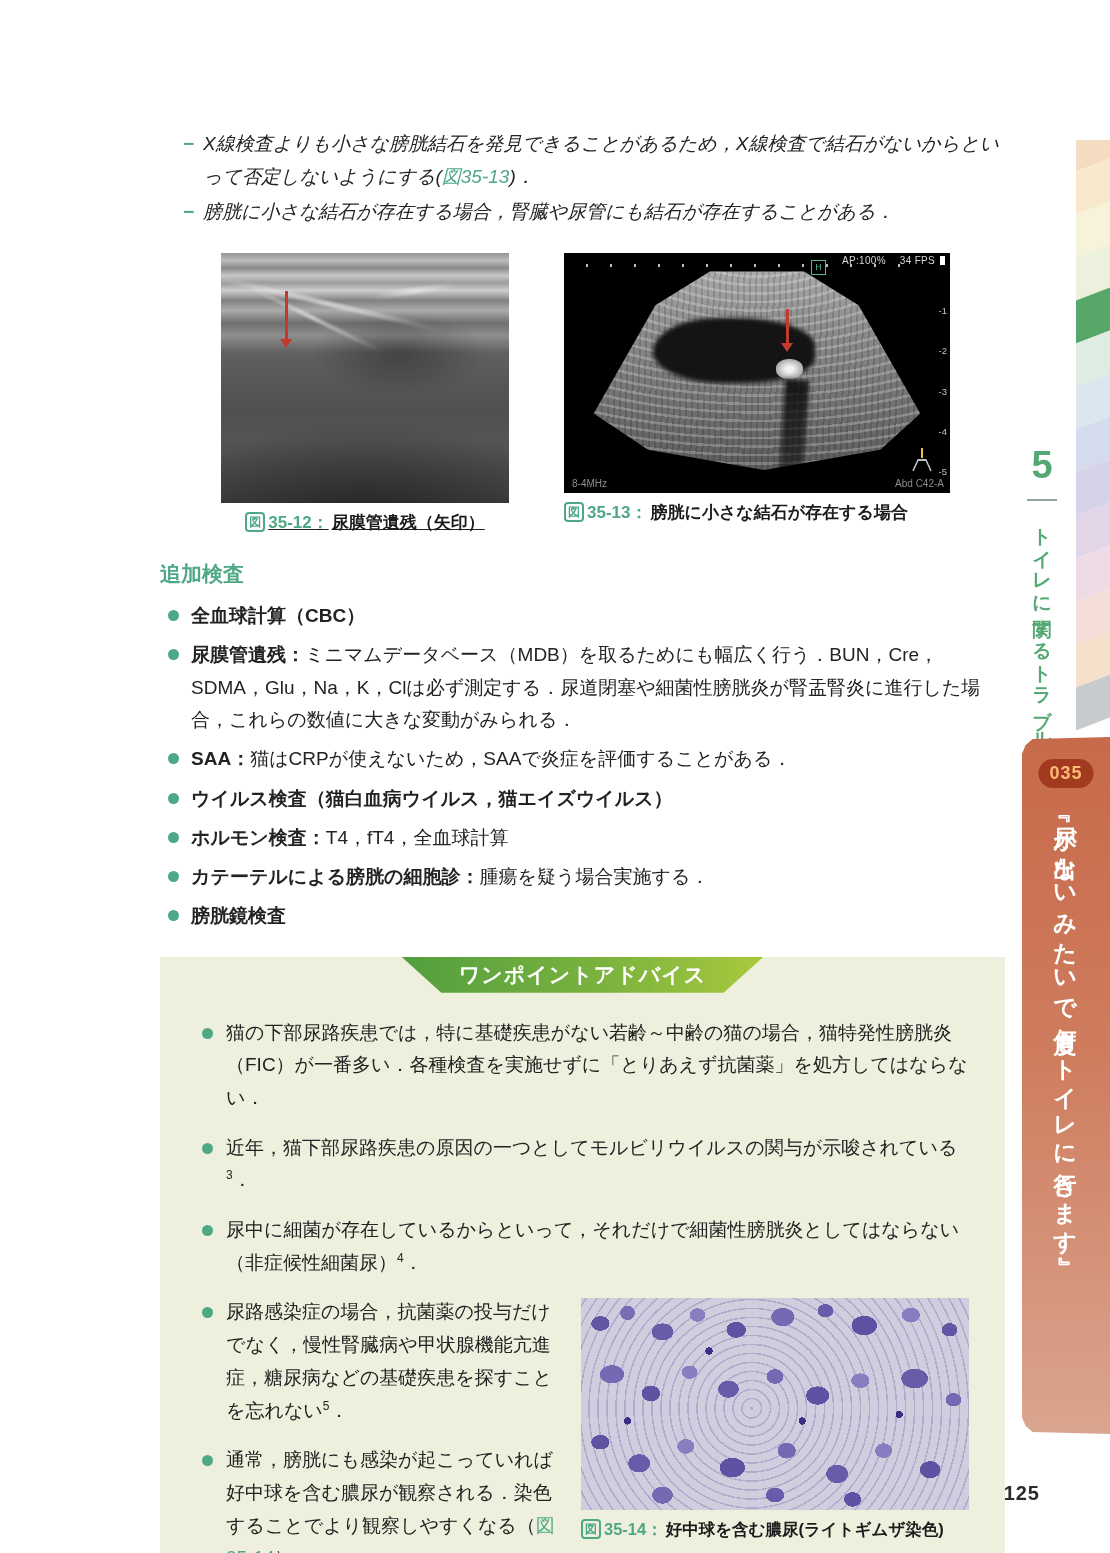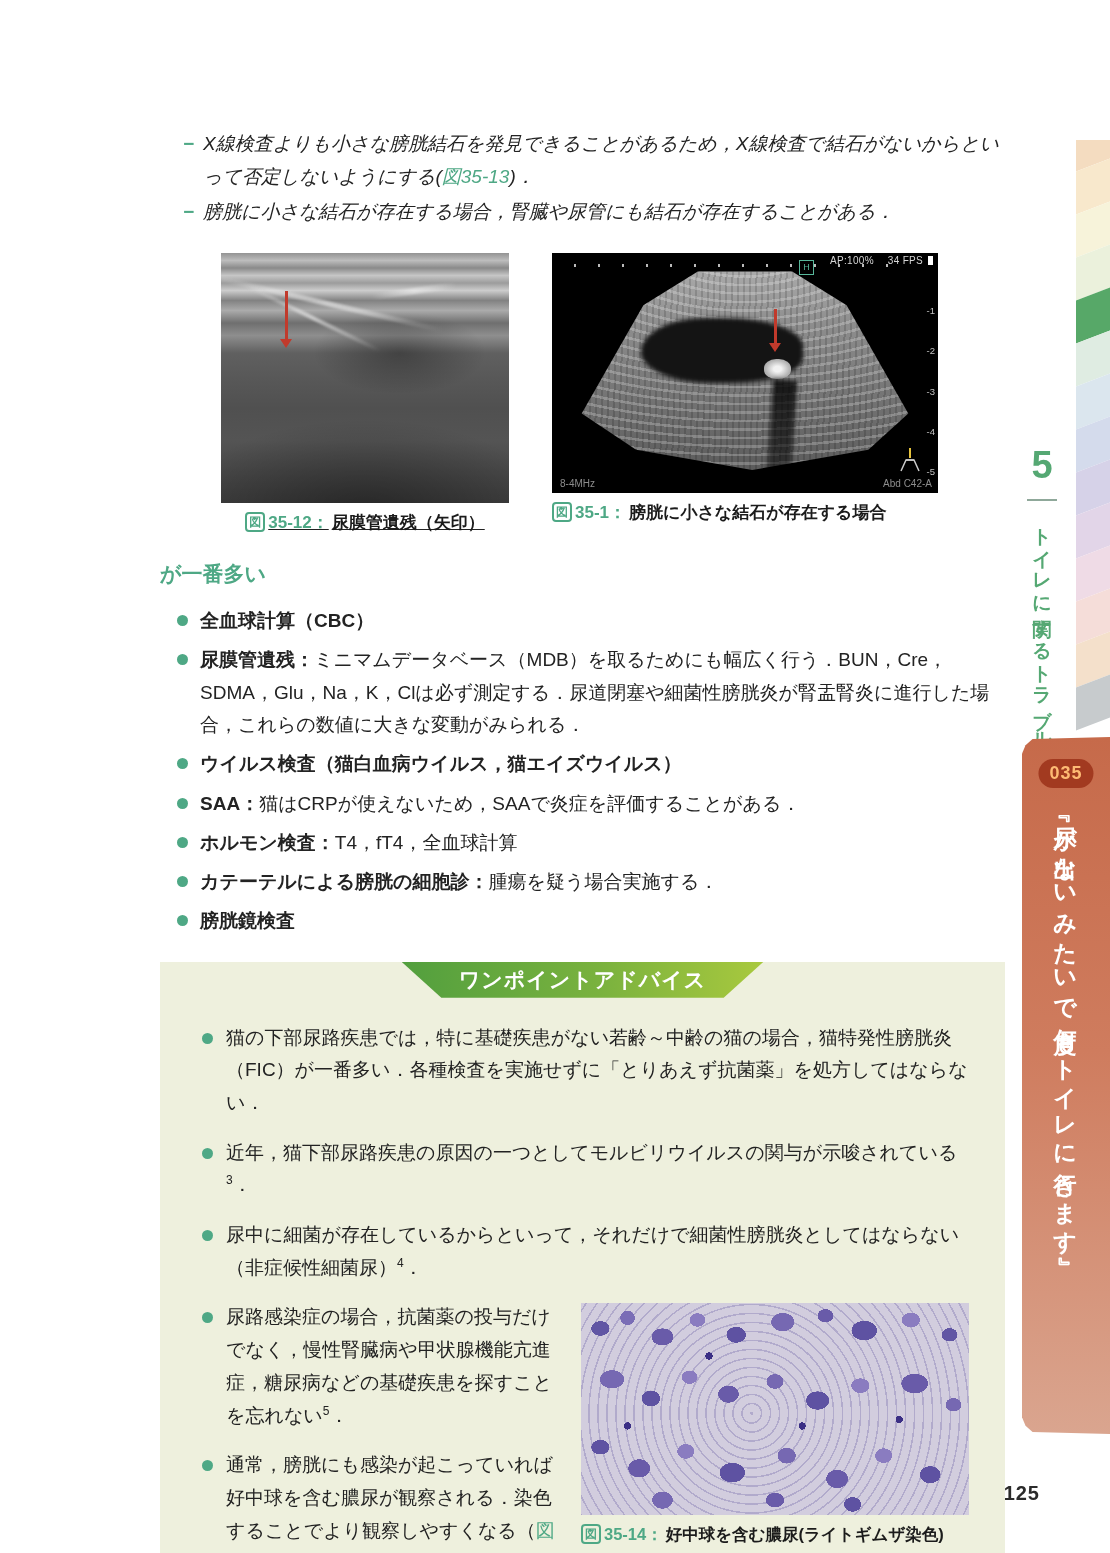--- a/index.html
+++ b/index.html
@@ -65,21 +65,21 @@
   .us-top .gap{margin-left:14px;}
   .wbox{display:inline-block;width:5px;height:9px;background:#fff;margin-left:5px;vertical-align:-1px;}
   .h-icon{position:absolute;top:7px;left:64%;width:13px;height:13px;border:1px solid #57b79a;color:#57b79a;font-size:9px;line-height:13px;text-align:center;}
   .depths{position:absolute;right:3px;top:52px;height:172px;display:flex;flex-direction:column;justify-content:space-between;color:#c3c3c3;font-size:9.5px;text-align:right;}
   .freq{position:absolute;bottom:4px;left:8px;color:#8d8d8d;font-size:10px;}
   .probe{position:absolute;bottom:4px;right:6px;color:#8d8d8d;font-size:10px;}
   .probe-icon{position:absolute;right:16px;bottom:20px;}
 
   
   .sec-heading{margin:26px 0 12px;font-size:21px;font-weight:700;color:#4ea885;}
-  .test-list{list-style:none;margin:17px;padding:0;}
+  .test-list{list-style:none;margin:8px;padding:0;}
   .test-list li{position:relative;padding-left:23px;font-size:19px;line-height:1.7;margin-bottom:7px;color:#232323;}
   .test-list li::before{content:"";position:absolute;left:0;top:10px;width:11px;height:11px;border-radius:50%;background:#4ea885;}
   .b{font-weight:700;}
 
   
   .advice-box{margin-top:24px;width:845px;background:#eef0dd;padding-bottom:16px;}
   .advice-banner{width:362px;height:36px;margin:0 auto;color:#fff;font-weight:700;font-size:21px;text-align:center;line-height:36px;letter-spacing:1px;
     background:linear-gradient(90deg,#529f3e,#7ab23e 55%,#a9c93e);
     clip-path:polygon(0 0,100% 0,89% 100%,11% 100%);}
   .advice-body{padding:24px 36px 6px 42px;}
@@ -175,21 +175,21 @@
           <div class="arrow arrow-12">
               <div class="shaft"></div>
               <div class="head"></div>
             </div>
         </div>
         <figcaption class="caption center">
           <span class="figbox">図</span><span class="figlabel">35-12：</span><span>尿膜管遺残（矢印）</span>
         </figcaption>
       </figure>
 
-      <figure class="fig13" style="margin:0 0 0 43px;">
+      <figure class="fig13" style="margin:0 0 0 55px;">
         <div class="us-sector">
           <div class="fan"></div>
           <div class="bladder"></div>
           <div class="stone"></div>
           <div class="ashadow"></div>
           <div class="ticks"></div>
           <div class="us-top"><span>AP:100%</span><span class="gap">34 FPS</span><span class="wbox"></span></div>
           <div class="h-icon">H</div>
           <div class="depths">
             <span>-1</span>
@@ -204,33 +204,33 @@
             </div>
           <div class="freq">8-4MHz</div>
           <svg class="probe-icon" width="24" height="28" viewBox="0 0 24 28">
             <path d="M3 26 L8 15 L16 15 L21 26" stroke="#cccccc" stroke-width="1.5" fill="none"></path>
             <path d="M8 15 h8" stroke="#cccccc" stroke-width="1.5" fill="none"></path>
             <line x1="12" y1="3" x2="12" y2="13" stroke="#e5c23c" stroke-width="2"></line>
           </svg>
           <div class="probe">Abd C42-A</div>
         </div>
         <figcaption class="caption">
-          <span class="figbox">図</span><span class="figlabel">35-1：</span><span>膀胱に小さな結石が存在する場合</span>
+          <span class="figbox">図</span><span class="figlabel">35-13：</span><span>膀胱に小さな結石が存在する場合</span>
         </figcaption>
       </figure>
 
     </div>
 
-    <h2 class="sec-heading">が一番多い</h2>
+    <h2 class="sec-heading">追加検査</h2>
 
     <ul class="test-list">
       <li><span class="b">全血球計算（CBC）</span><span class="b"></span><span></span></li>
       <li><span class="b">尿膜管遺残</span><span class="b">：</span><span>ミニマムデータベース（MDB）を取るためにも幅広く行う．BUN，Cre，SDMA，Glu，Na，K，Clは必ず測定する．尿道閉塞や細菌性膀胱炎が腎盂腎炎に進行した場合，これらの数値に大きな変動がみられる．</span></li>
+      <li><span class="b">SAA</span><span class="b">：</span><span>猫はCRPが使えないため，SAAで炎症を評価することがある．</span></li>
       <li><span class="b">ウイルス検査（猫白血病ウイルス，猫エイズウイルス）</span><span class="b"></span><span></span></li>
-      <li><span class="b">SAA</span><span class="b">：</span><span>猫はCRPが使えないため，SAAで炎症を評価することがある．</span></li>
       <li><span class="b">ホルモン検査</span><span class="b">：</span><span>T4，fT4，全血球計算</span></li>
       <li><span class="b">カテーテルによる膀胱の細胞診</span><span class="b">：</span><span>腫瘍を疑う場合実施する．</span></li>
       <li><span class="b">膀胱鏡検査</span><span class="b"></span><span></span></li>
     </ul>
 
     <section class="advice-box">
       <div class="advice-banner">ワンポイントアドバイス</div>
       <div class="advice-body">
         <div class="adv-item"><span>猫の下部尿路疾患では，特に基礎疾患がない若齢～中齢の猫の場合，猫特発性膀胱炎（FIC）が一番多い．各種検査を実施せずに「とりあえず抗菌薬」を処方してはならない．</span></div>
         <div class="adv-item"><span>近年，猫下部尿路疾患の原因の一つとしてモルビリウイルスの関与が示唆されている</span><sup>3</sup><span>．</span></div>

